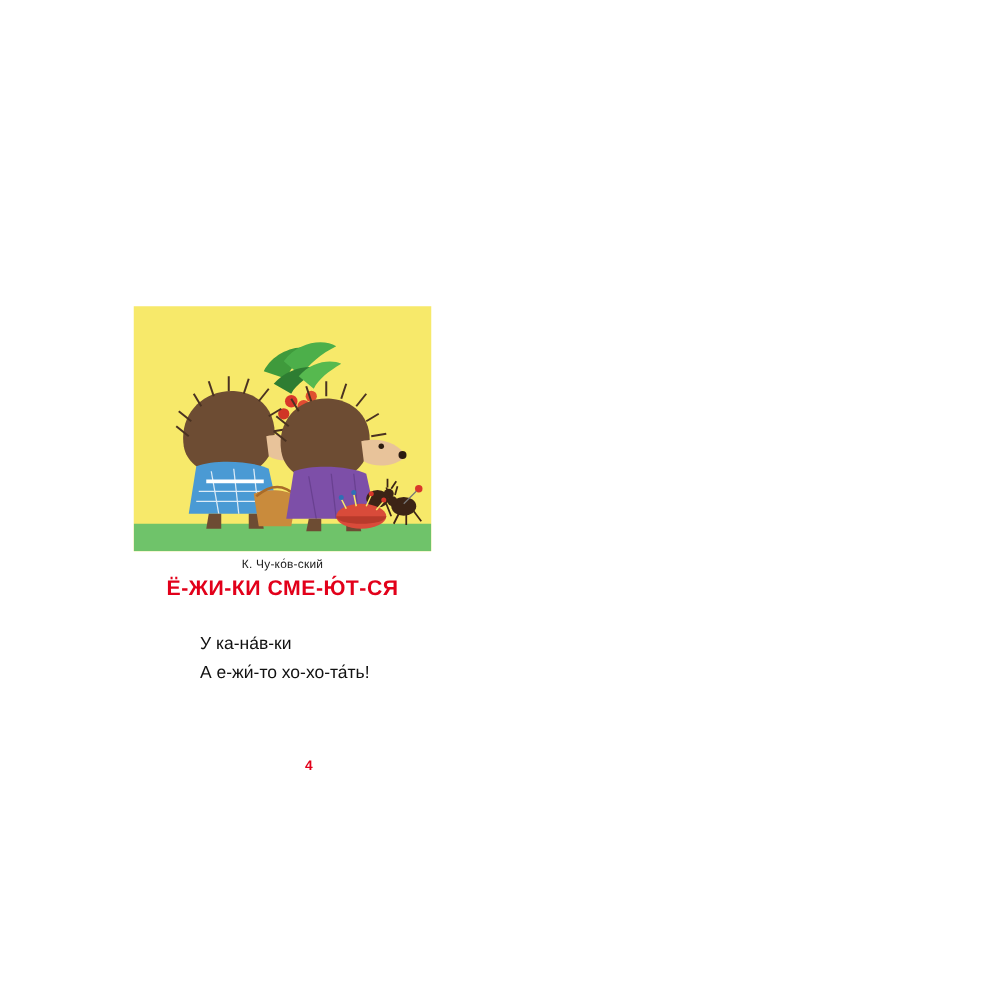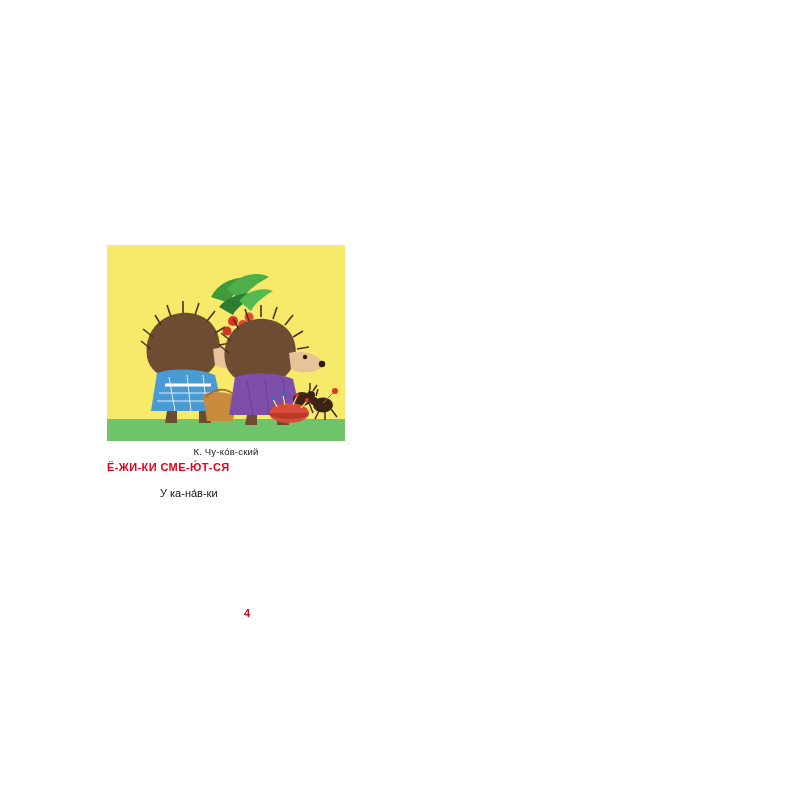--- a/index.html
+++ b/index.html
@@ -60,32 +60,32 @@
     text-align: center;
     font-size: 9.5px;
     color: #1a1a1a;
     letter-spacing: 0.2px;
   }
   .poem-title-left {
     position: absolute;
     left: 107px;
     top: 414px;
     width: 238px;
-    text-align: left;
-    font-size: 11px;
+    text-align: center;
+    font-size: 17px;
     font-weight: bold;
     color: #e2001a;
     letter-spacing: 0.4px;
   }
   .poem-left {
     position: absolute;
     left: 160px;
-    top: 440px;
+    top: 461px;
     width: 220px;
-    font-size: 11px;
+    font-size: 14px;
     line-height: 12.6px;
     color: #111;
   }
   .poem-left .stanza { margin-bottom: 10px; }
   .poem-left .stanza:last-child { margin-bottom: 0; }
   .page-number {
     position: absolute;
     left: 244px;
     top: 560px;
     font-size: 11px;
@@ -225,20 +225,21 @@
       </div>
 
       <div class="author-line">К. Чу-ко́в-ский</div>
       <div class="poem-title-left">Ё-ЖИ-КИ СМЕ-Ю́Т-СЯ</div>
 
       <div class="poem-left">
         <div class="stanza">
           <div>У ка-на́в-ки</div>
         </div>
         <div class="stanza">
+          <div>А е-жи́-то хо-хо-та́ть!</div>
         </div>
       </div>
 
       <div class="page-number">4</div>
     </div>
 
     <div class="page-half">
 
       
 

